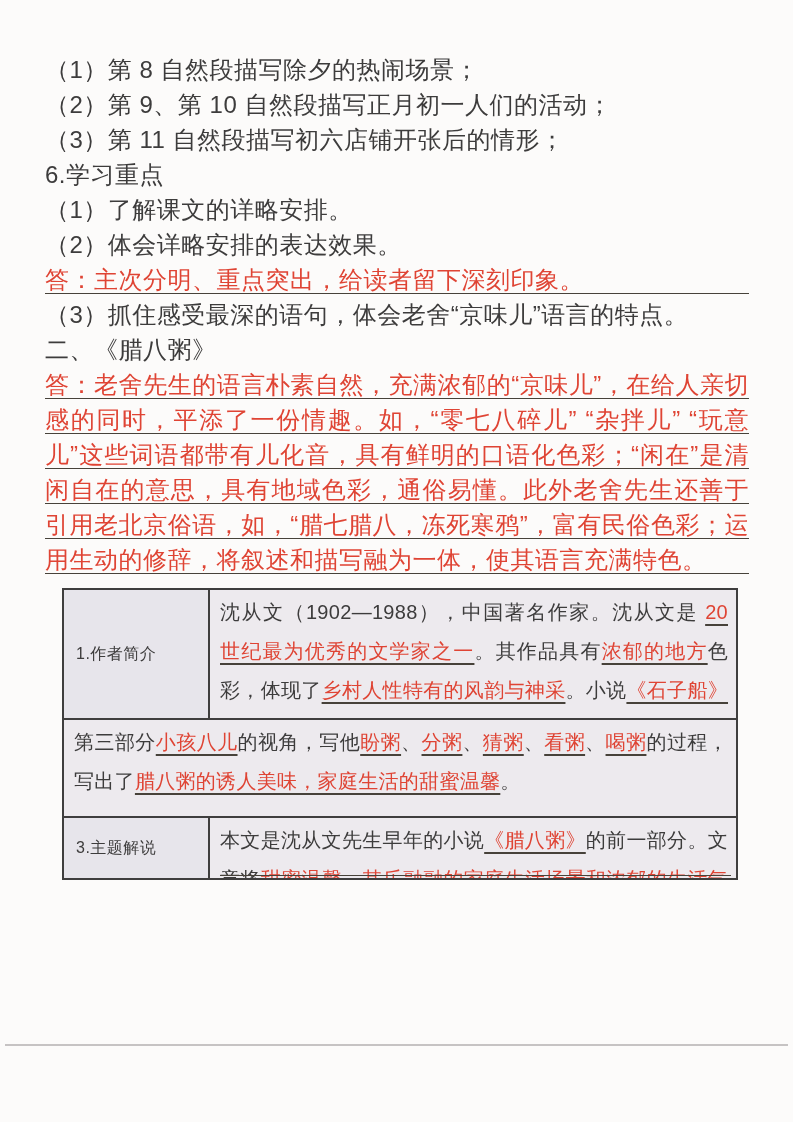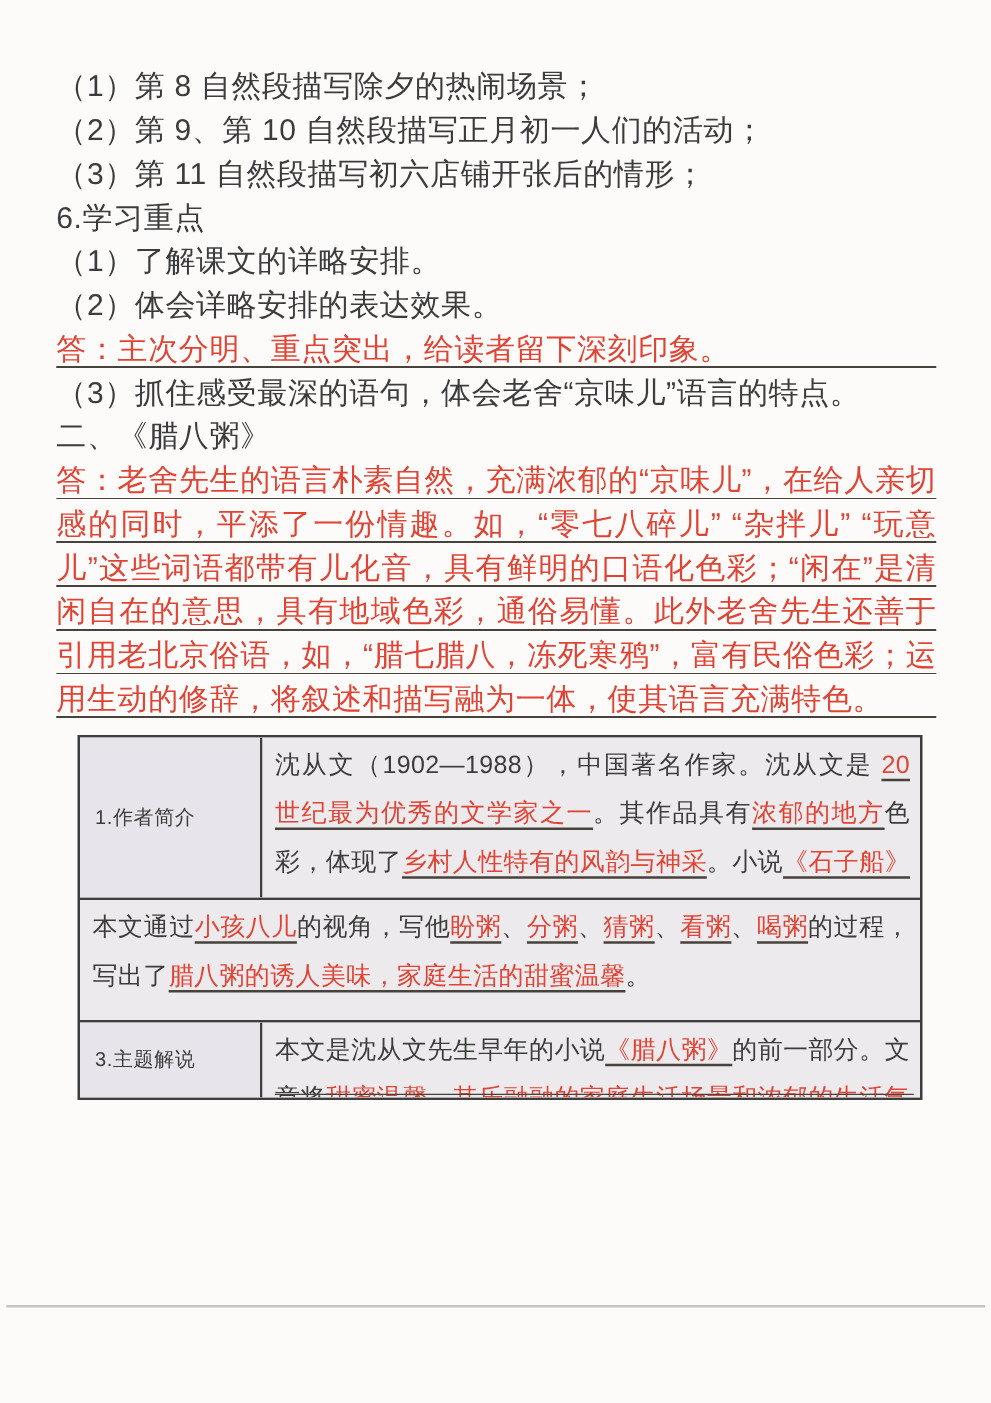--- a/index.html
+++ b/index.html
@@ -113,21 +113,21 @@
     <p class="para"><span>（3）抓住感受最深的语句，体会老舍“京味儿”语言的特点。</span></p>
     <p class="para"><span>二、《腊八粥》</span></p>
     <p class="para answer"><span class="red">答：老舍先生的语言朴素自然，充满浓郁的“京味儿”，在给人亲切感的同时，平添了一份情趣。如，“零七八碎儿” “杂拌儿” “玩意儿”这些词语都带有儿化音，具有鲜明的口语化色彩；“闲在”是清闲自在的意思，具有地域色彩，通俗易懂。此外老舍先生还善于引用老北京俗语，如，“腊七腊八，冻死寒鸦”，富有民俗色彩；运用生动的修辞，将叙述和描写融为一体，使其语言充满特色。</span></p>
     <div class="ztable">
 
   <div class="trow trow-1">
         <div class="tlabel">1.作者简介</div>
         <div class="tcontent"><span>沈从文（1902—1988），中国著名作家。沈从文是 </span><span class="red u">20 世纪最为优秀的文学家之一</span><span>。其作品具有</span><span class="red u">浓郁的地方</span><span>色彩，体现了</span><span class="red u">乡村人性特有的风韵与神采</span><span>。小说</span><span class="red u">《石子船》《边城》</span><span>等；散文集</span><span class="red u">《湘行散记》</span><span>等。</span></div>
       </div>
       <div class="trow trow-2">
-        <div class="tcontent"><span>本文通过</span><span class="red u">小孩八儿</span><span>的视角，写他</span><span class="red u">盼粥</span><span>、</span><span class="red u">分粥</span><span>、</span><span class="red u">猜粥</span><span>、</span><span class="red u">看粥</span><span>、</span><span class="red u">喝粥</span><span>的过程，写出了</span><span class="red u">腊八粥的诱人美味，家庭生活的甜蜜温馨</span><span>。</span></div>
+        <div class="tcontent"><span>第三部分</span><span class="red u">小孩八儿</span><span>的视角，写他</span><span class="red u">盼粥</span><span>、</span><span class="red u">分粥</span><span>、</span><span class="red u">猜粥</span><span>、</span><span class="red u">看粥</span><span>、</span><span class="red u">喝粥</span><span>的过程，写出了</span><span class="red u">腊八粥的诱人美味，家庭生活的甜蜜温馨</span><span>。</span></div>
       </div>
       <div class="trow trow-3">
         <div class="tlabel">3.主题解说</div>
         <div class="tcontent cut"><span>本文是沈从文先生早年的小说</span><span class="red u">《腊八粥》</span><span>的前一部分。文章将</span><span class="red u">甜蜜温馨、其乐融融的家庭生活场景和浓郁的生活气息</span></div>
       </div>
     </div>
 </div>
 
 <div class="page-break-line"></div>
 <div class="footer">第 2 页 共 33 页</div>

